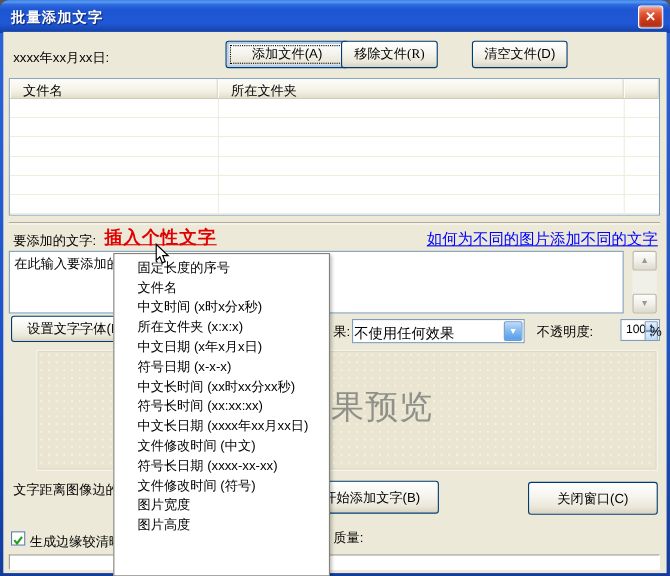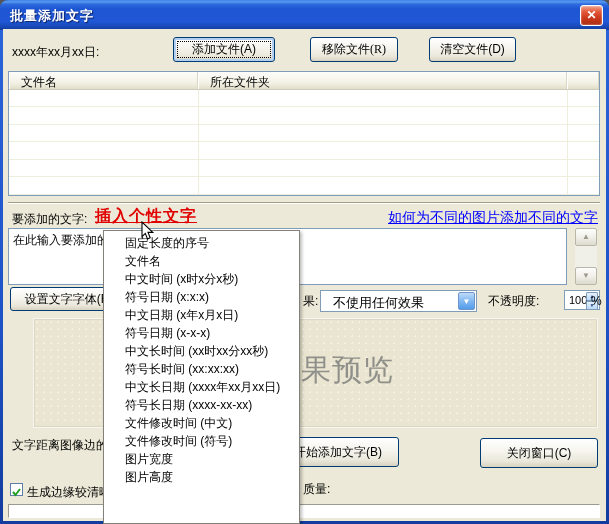--- a/index.html
+++ b/index.html
@@ -46,21 +46,21 @@
   
   .textinput{position:absolute;left:8px;top:228px;width:559px;height:57px;background:#fff;
     border:1px solid #7f9db9;font-size:12px;padding:3px 4px;color:#000;}
   
   .vscroll{position:absolute;left:575px;top:228px;width:22px;height:57px;background:#f1f0e8;}
   .sbtn{position:absolute;left:0;width:22px;height:18px;border:1px solid #b9b6aa;border-radius:2px;
     background:linear-gradient(180deg,#fdfdfc 0%,#f1f0ea 50%,#dddacd 100%);
     color:#9a9a8c;font-size:8px;text-align:center;line-height:16px;}
   
   .combo{position:absolute;left:320px;top:290px;width:157px;height:22px;background:#fff;
-    border:1px solid #7f9db9;font-size:13px;padding:3px 0 0 12px;color:#000;}
+    border:1px solid #7f9db9;font-size:13px;padding:3px 0 0 1px;color:#000;}
   .combo-arrow{position:absolute;right:1px;top:1px;width:17px;height:18px;border-radius:2px;
     border:1px solid #6f96c8;color:#fff;font-size:8px;text-align:center;line-height:17px;
     background:linear-gradient(180deg,#bfdcfa 0%,#8cbef3 40%,#539ceb 100%);}
   
   .spin{position:absolute;background:#fff;border:1px solid #7f9db9;font-size:11px;color:#000;}
   .spin .val{position:absolute;left:4px;top:3px;}
   .spin-btns{position:absolute;right:1px;top:1px;bottom:1px;width:12px;display:flex;flex-direction:column;}
   .sb{flex:1;border:1px solid #7f9db9;border-radius:1px;font-size:5px;color:#24467e;text-align:center;
     line-height:7px;background:linear-gradient(180deg,#e7f2fd 0%,#b9d8f6 100%);}
   
@@ -90,21 +90,21 @@
   <div class="titlebar">
     <span class="title">批量添加文字</span>
     <div class="closebtn">
       <span>✕</span>
     </div>
   </div>
 
   <div class="client">
 
     <span class="lbl" style="left:9px;top:15px;">xxxx年xx月xx日:</span>
-    <div class="btn focused" style="left:170px;top:8px;width:102px;height:25px;">添加文件(A)</div>
+    <div class="btn focused" style="left:202px;top:8px;width:112px;height:25px;">添加文件(A)</div>
     <div class="btn" style="left:307px;top:8px;width:88px;height:25px;font-family:Liberation Serif, serif;">移除文件(R)</div>
     <div class="btn" style="left:426px;top:8px;width:87px;height:25px;">清空文件(D)</div>
 
     <div class="listview" style="left:5px;top:42px;">
       <div class="lv-head">
           <div class="lv-col" style="width: 189px;">文件名</div>
           <div class="lv-col" style="width: 369px;">所在文件夹</div>
           <div class="lv-col" style="flex: 1 1 0%;"></div>
         </div>
       <div class="lv-body"></div>
@@ -159,28 +159,28 @@
   <span class="lbl" style="left:27px;top:484px;position:absolute;">生成边缘较清晰</span>
 
   <span class="lbl" style="left:303px;top:481px;position:absolute;text-align:center;">质量:</span>
 
   <div class="statusbar"></div>
 
   <div class="menu" id="insert-menu">
       <div class="mi">固定长度的序号</div>
       <div class="mi">文件名</div>
       <div class="mi">中文时间 (x时x分x秒)</div>
-      <div class="mi">符号日期 (x:x:x)</div>
+      <div class="mi">所在文件夹 (x:x:x)</div>
       <div class="mi">中文日期 (x年x月x日)</div>
       <div class="mi">符号日期 (x-x-x)</div>
       <div class="mi">中文长时间 (xx时xx分xx秒)</div>
       <div class="mi">符号长时间 (xx:xx:xx)</div>
       <div class="mi">中文长日期 (xxxx年xx月xx日)</div>
+      <div class="mi">文件修改时间 (中文)</div>
       <div class="mi">符号长日期 (xxxx-xx-xx)</div>
-      <div class="mi">文件修改时间 (中文)</div>
       <div class="mi">文件修改时间 (符号)</div>
       <div class="mi">图片宽度</div>
       <div class="mi">图片高度</div>
     </div>
 
   <div class="cursor">
     <svg width="14" height="21" viewBox="0 0 14 21">
       <path d="M1,1 L1,15.6 L4.3,12.4 L6.5,18 L9.2,16.8 L7,11.4 L11.8,11.4 Z" fill="#ffffff" stroke="#000000" stroke-width="1.1"></path>
     </svg>
   </div>

